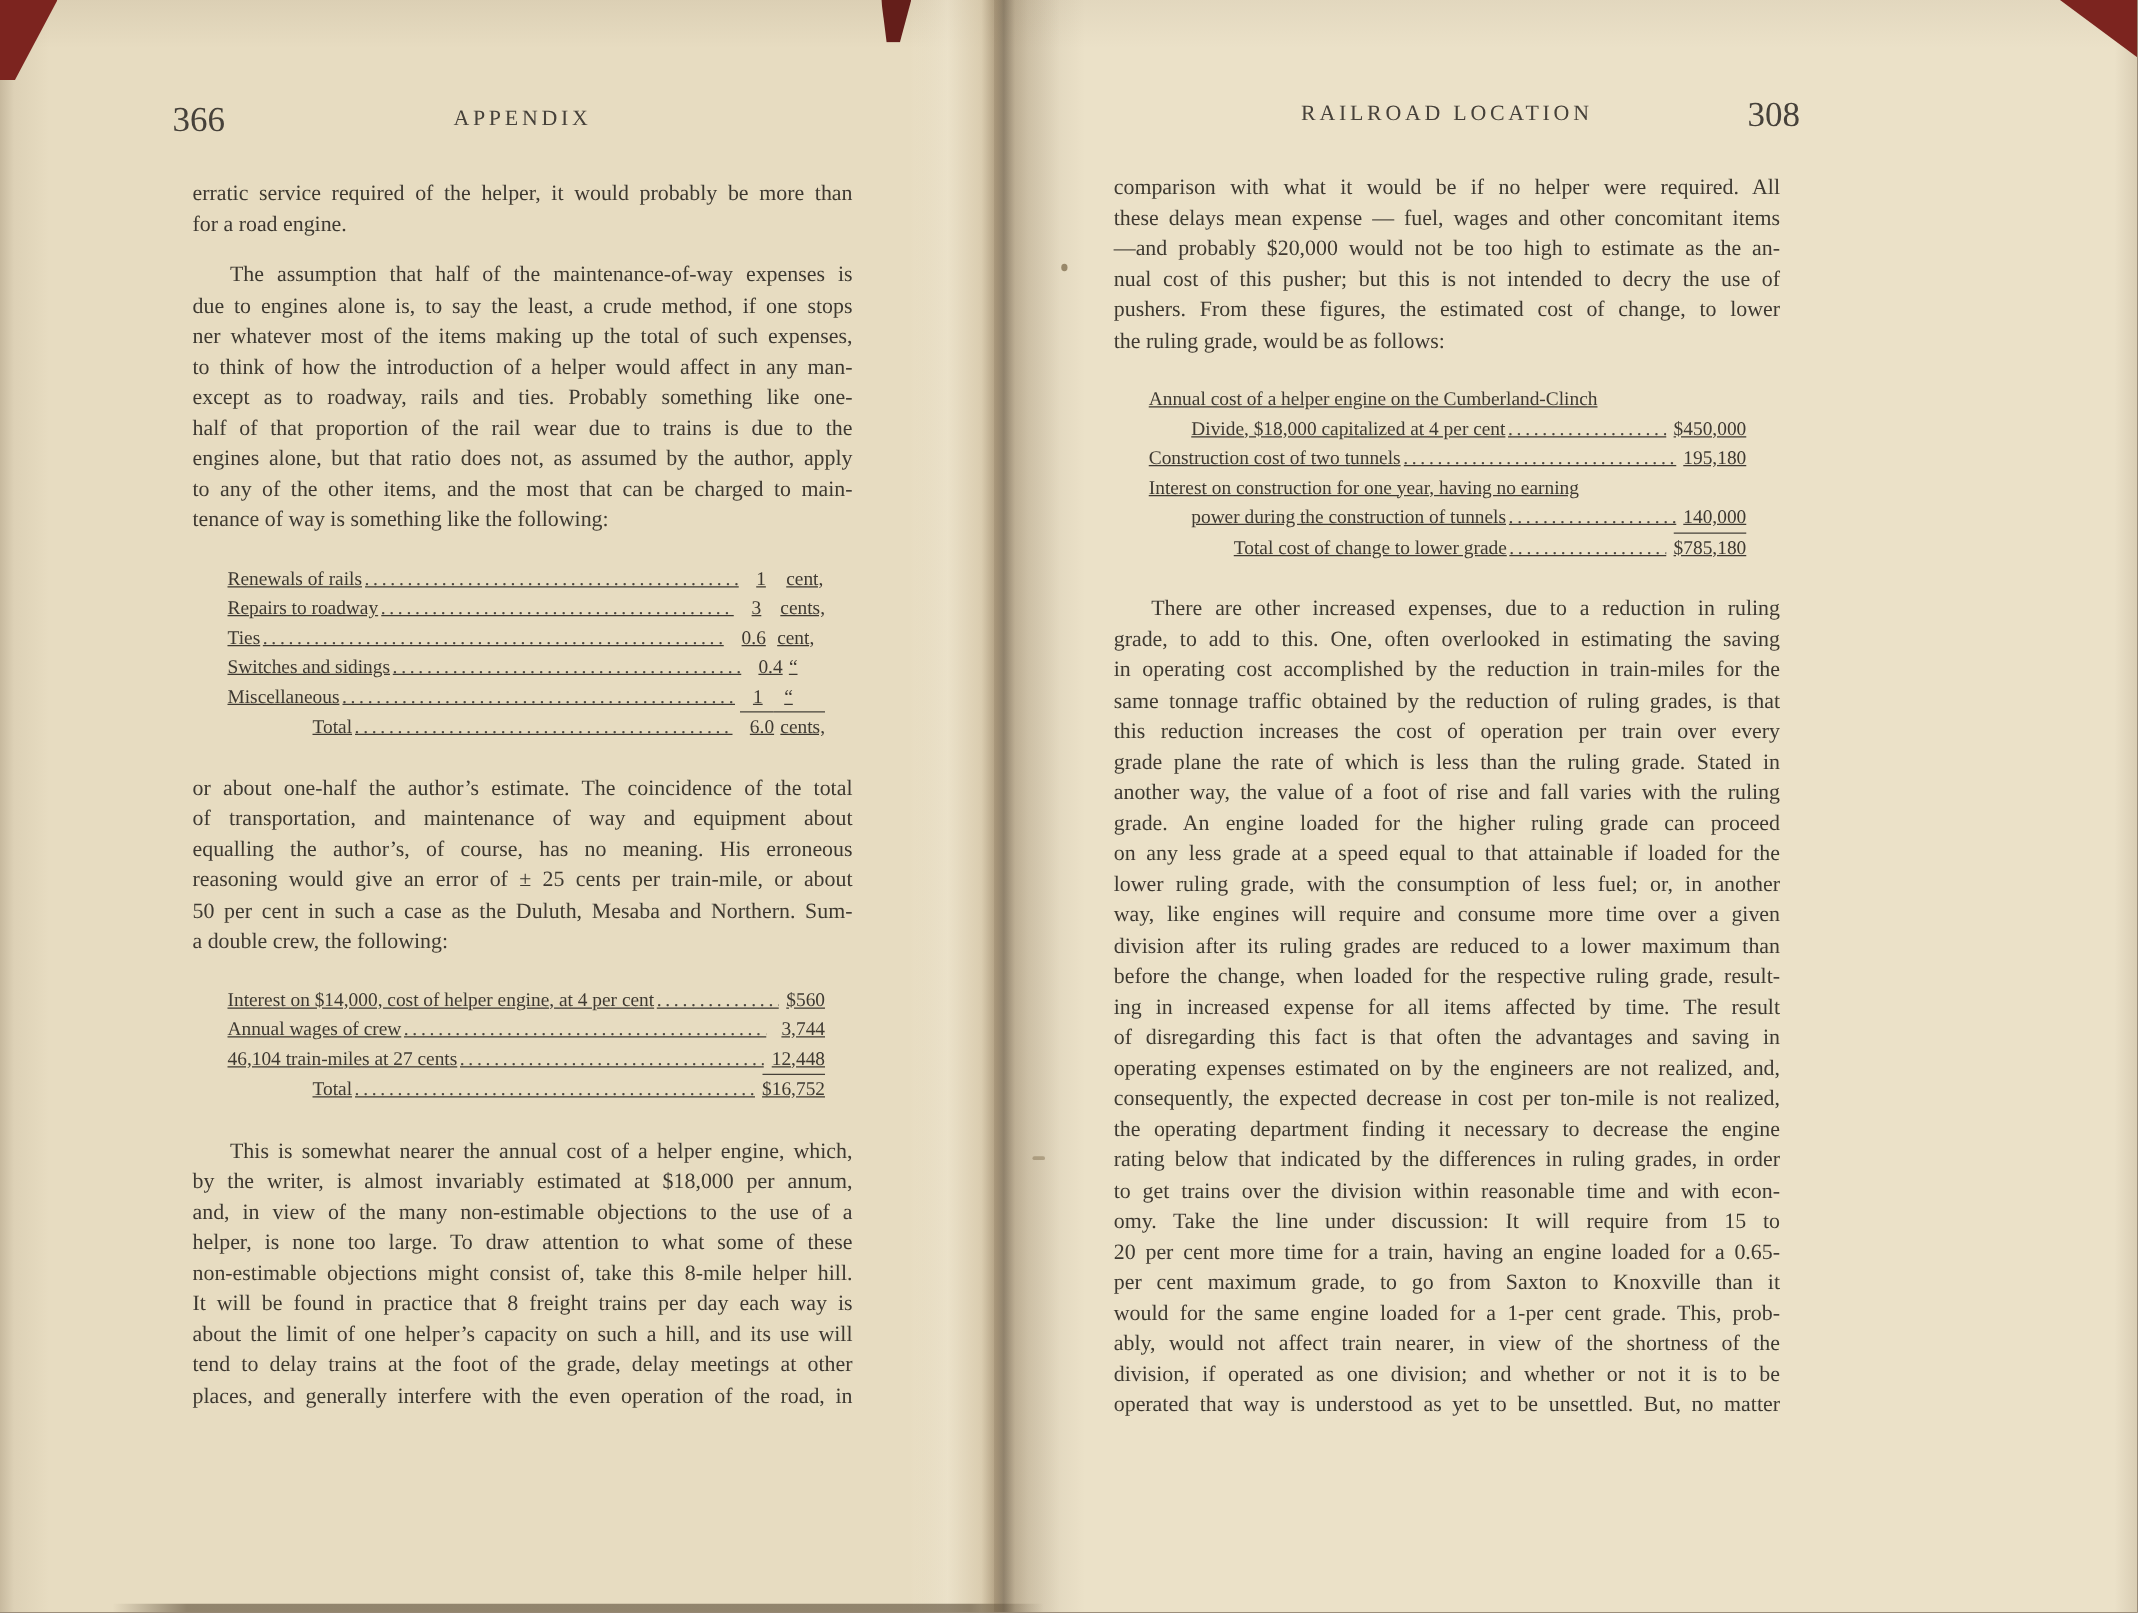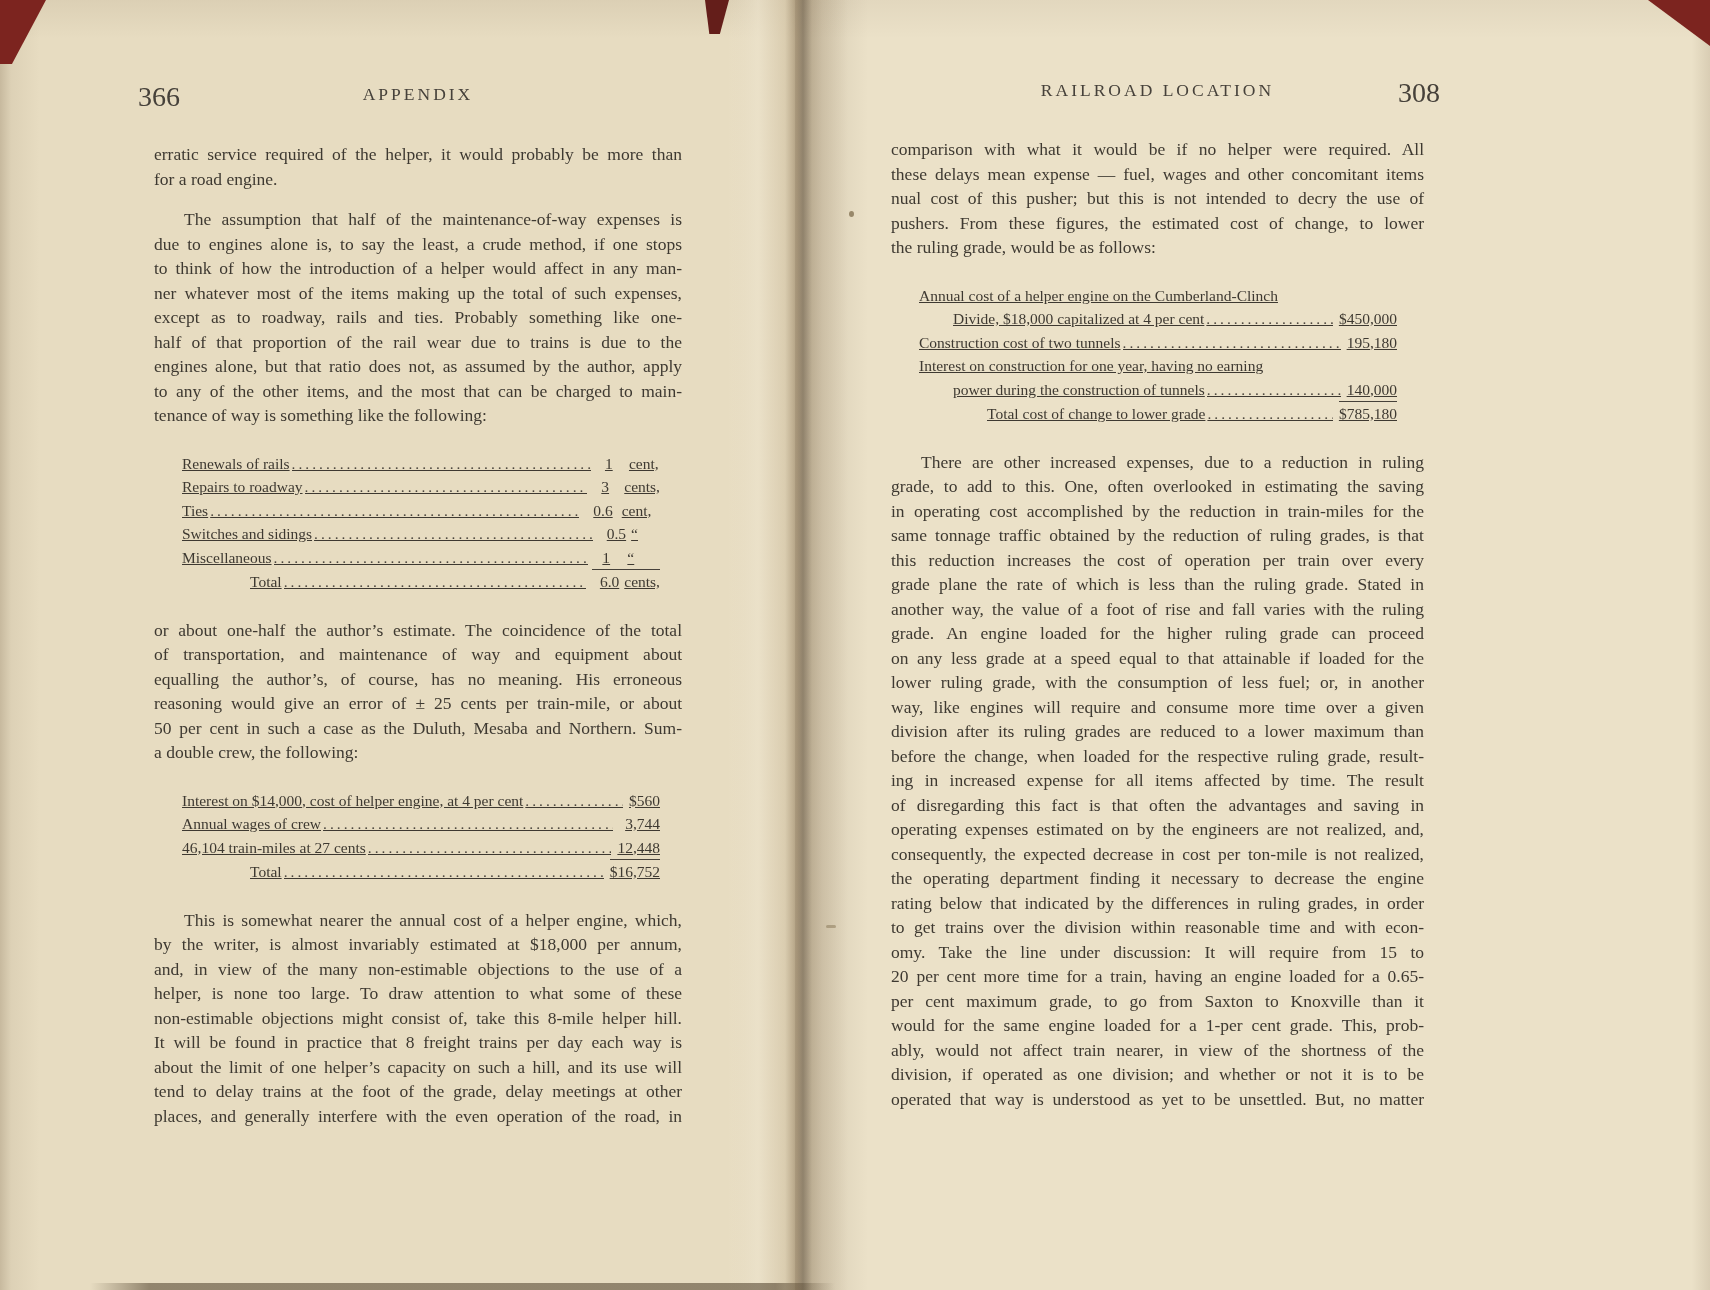--- a/index.html
+++ b/index.html
@@ -103,22 +103,22 @@
       <span class="running">APPENDIX</span>
     </div>
     <div class="textcol">
         <div class="para">
           <div class="line">erratic service required of the helper, it would probably be more than</div>
           <div class="line last">for a road engine.</div>
         </div>
         <div class="para indent">
           <div class="line">The assumption that half of the maintenance-of-way expenses is</div>
           <div class="line">due to engines alone is, to say the least, a crude method, if one stops</div>
+          <div class="line">ner whatever most of the items making up the total of such expenses,</div>
           <div class="line">to think of how the introduction of a helper would affect in any man-</div>
-          <div class="line">ner whatever most of the items making up the total of such expenses,</div>
           <div class="line">except as to roadway, rails and ties.  Probably something like one-</div>
           <div class="line">half of that proportion of the rail wear due to trains is due to the</div>
           <div class="line">engines alone, but that ratio does not, as assumed by the author, apply</div>
           <div class="line">to any of the other items, and the most that can be charged to main-</div>
           <div class="line last">tenance of way is something like the following:</div>
         </div>
         <div class="btable" data-kind="units">
           <div class="trow">
             <span class="tlabel">Renewals of rails</span>
             <span class="dots"></span>
@@ -133,21 +133,21 @@
           </div>
           <div class="trow">
             <span class="tlabel">Ties</span>
             <span class="dots"></span>
             <span class="tvalue">0.6</span>
             <span class="tunit">cent,</span>
           </div>
           <div class="trow">
             <span class="tlabel">Switches and sidings</span>
             <span class="dots"></span>
-            <span class="tvalue">0.5</span>
+            <span class="tvalue">0.4</span>
             <span class="tunit">“</span>
           </div>
           <div class="trow">
             <span class="tlabel">Miscellaneous</span>
             <span class="dots"></span>
             <span class="tvalue">1</span>
             <span class="tunit">“</span>
           </div>
           <div class="trow">
             <span class="tlabel" style="padding-left: 68px;">Total</span>
@@ -202,20 +202,21 @@
 
   <div class="page right">
     <div class="pagehead">
       <span class="running">RAILROAD LOCATION</span>
       <span class="pnum at-right">308</span>
     </div>
     <div class="textcol">
         <div class="para">
           <div class="line">comparison with what it would be if no helper were required.  All</div>
           <div class="line">these delays mean expense — fuel, wages and other concomitant items</div>
+          <div class="line">—and probably $20,000 would not be too high to estimate as the an-</div>
           <div class="line">nual cost of this pusher; but this is not intended to decry the use of</div>
           <div class="line">pushers.  From these figures, the estimated cost of change, to lower</div>
           <div class="line last">the ruling grade, would be as follows:</div>
         </div>
         <div class="btable" data-kind="money">
           <div class="trow">
             <span class="tlabel">Annual cost of a helper engine on the Cumberland-Clinch</span>
             <span class="spacer"></span>
           </div>
           <div class="trow">

